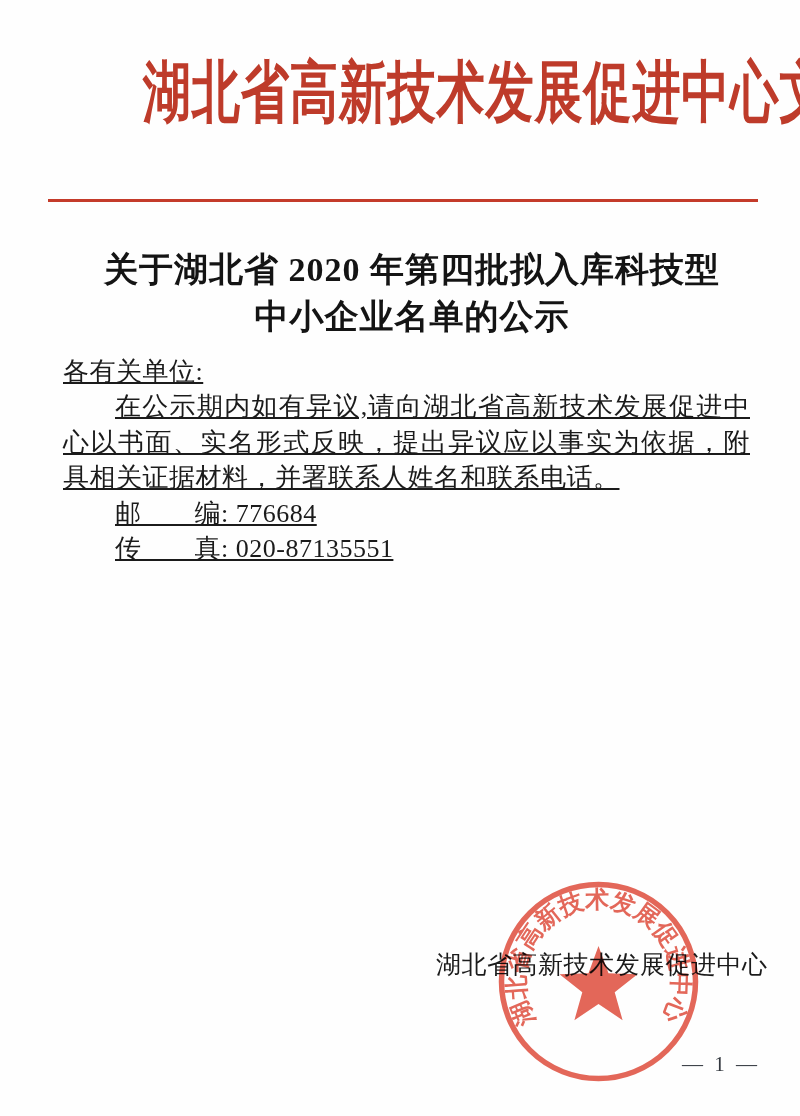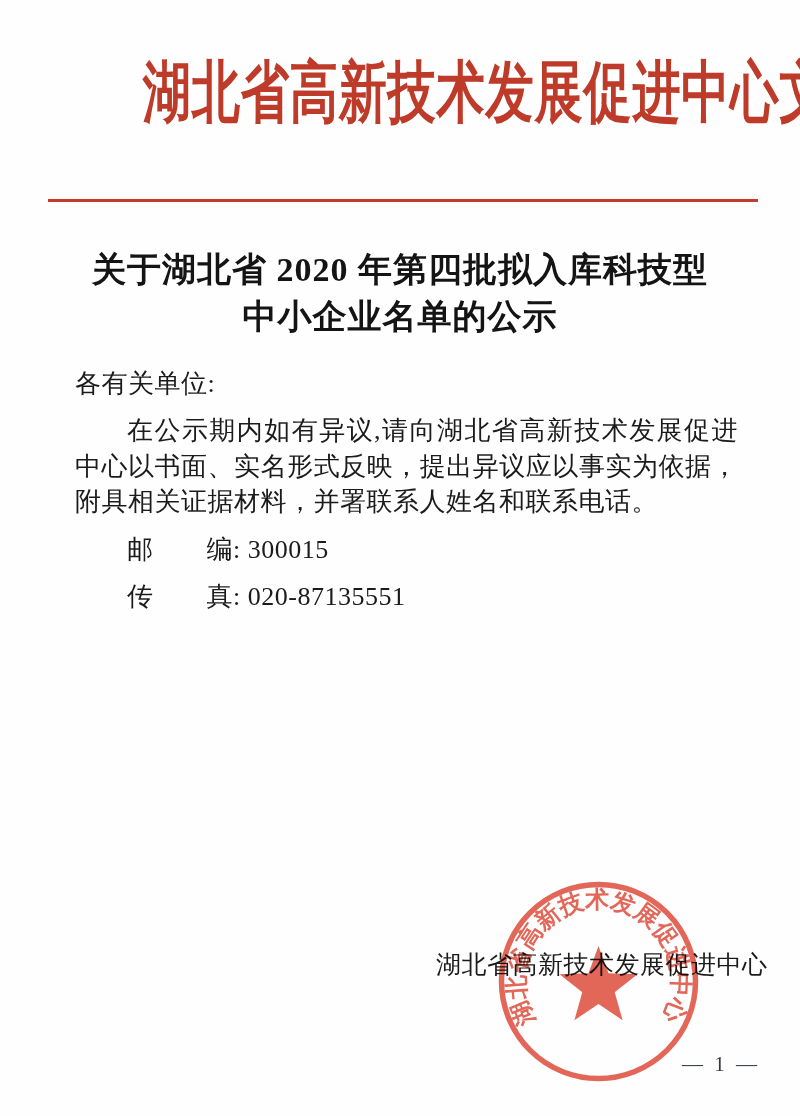--- a/index.html
+++ b/index.html
@@ -28,36 +28,36 @@
     transform-origin:center;
     letter-spacing:1px;
   }
   .red-rule{
     position:absolute;top:199px;left:48px;
     width:710px;height:3px;
     background:#c43b2a;
   }
   
   .doc-title{
-    position:absolute;top:246px;left:90px;width:620px;
+    position:absolute;top:246px;left:102px;width:620px;
     text-align:center;
     font-size:34px;font-weight:bold;
     line-height:47px;
     color:#141414;
     letter-spacing:1px;
   }
   
   .body-text{
     position:absolute;top:354px;left:63px;width:687px;
     font-size:26px;
     line-height:35.4px;
     text-align:justify;
     letter-spacing:0.5px;
   }
-  .body-text p{margin:12px;}
+  .body-text p{margin:0;text-decoration:underline;}
   .body-text p.indent{text-indent:2em;}
   .attachment{
     margin-top:30px !important;
     text-indent:2em;
   }
   
   .signature{
     position:absolute;top:944px;left:436px;width:322px;
     text-align:center;
     font-size:25px;
@@ -91,21 +91,21 @@
     <span class="squeeze">湖北省高新技术发展促进中心文件</span>
   </div>
 
   <div class="red-rule"></div>
 
   <div class="doc-title">关于湖北省 2020 年第四批拟入库科技型中小企业名单的公示</div>
 
   <div class="body-text">
     <p>各有关单位:</p>
     <p class="indent">在公示期内如有异议,请向湖北省高新技术发展促进中心以书面、实名形式反映，提出异议应以事实为依据，附具相关证据材料，并署联系人姓名和联系电话。</p>
-    <p class="indent">邮　　编: 300015</p>
+    <p class="indent">邮　　编: 776684</p>
     <p class="indent">传　　真: 020-87135551</p>
   </div>
 
   <div class="signature">
     <div class="org">湖北省高新技术发展促进中心</div>
   </div>
 
   <svg class="seal" viewBox="0 0 213 213" xmlns="http://www.w3.org/2000/svg">
     <defs>
       <path id="sealTextArc" d="M 43.7 145.7 A 74 74 0 1 1 169.3 145.7" fill="none"></path>

